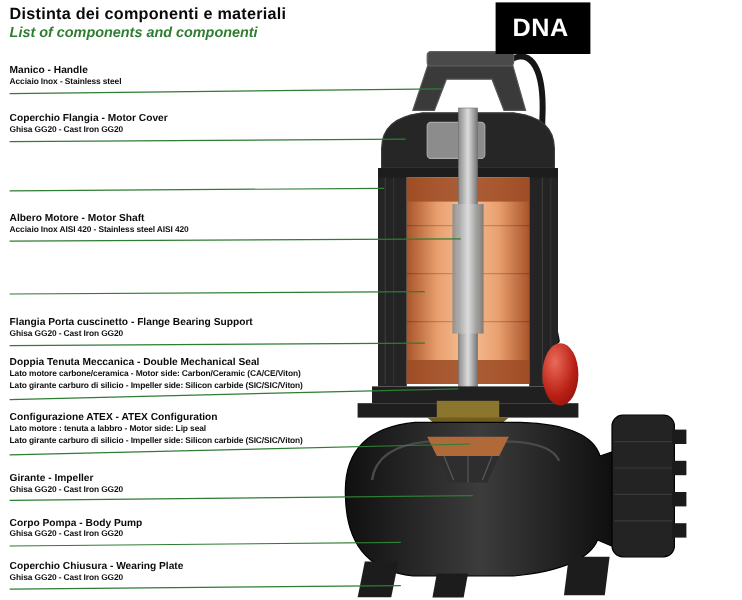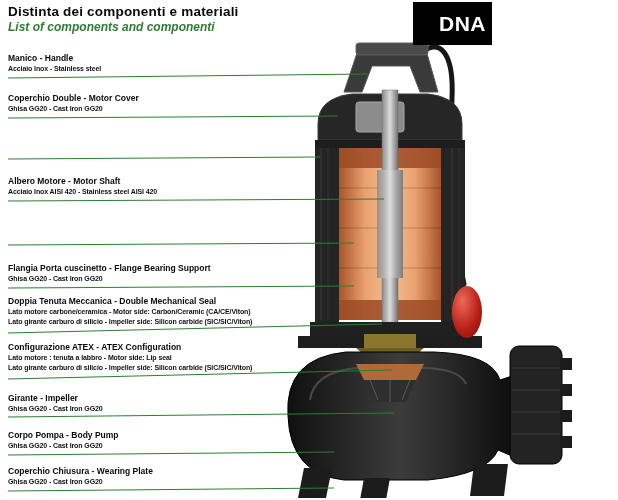--- a/index.html
+++ b/index.html
@@ -6,21 +6,21 @@
   html,body { background:#fff; }
   body { font-family:"Liberation Sans", sans-serif; }
   #page { position:relative; width:618px; height:500px; background:#fff; overflow:hidden; }
 
   .hdr { position:absolute; left:8px; top:4px; z-index:5; }
   .title { font-size:13.5px; font-weight:bold; color:#0a0a0a; letter-spacing:.2px; }
   .subtitle { font-size:12px; font-weight:bold; font-style:italic; color:var(--accent-green,#2e7d32); margin-top:1px; }
 
   .badge { position:absolute; left:413px; top:2px; width:79px; height:43px;
            background:var(--badge-bg,#000); color:var(--badge-text,#fff);
-           font-size:21px; font-weight:bold; line-height:43px; padding-left:26px;
+           font-size:21px; font-weight:bold; line-height:43px; padding-left:14px;
            z-index:6; letter-spacing:.5px; }
 
   .comp { position:absolute; left:8px; width:290px; z-index:4; }
   .comp-name { font-size:8.5px; font-weight:bold; color:#0a0a0a; line-height:11px; white-space:nowrap; }
   .comp-detail { font-size:7px; font-weight:bold; color:#101010; line-height:9.5px; white-space:nowrap; letter-spacing:-.1px; }
   .en { }
 
   svg.overlay { position:absolute; left:0; top:0; z-index:3; }
   .leader { stroke:var(--accent-green,#2e7d32); stroke-width:1; fill:none; }
 
@@ -153,21 +153,21 @@
     <line class="leader" x1="8" y1="455" x2="334" y2="452"></line>
     <line class="leader" x1="8" y1="491" x2="334" y2="488"></line>
   </svg>
 
   <div class="comp" style="top:53px">
     <div class="comp-name"><span class="it">Manico</span> <span class="en">- Handle</span></div>
     <div class="comp-detail"><span class="it">Acciaio Inox</span> <span class="en">- Stainless steel</span></div>
   </div>
 
   <div class="comp" style="top:93px">
-    <div class="comp-name"><span class="it">Coperchio Double</span> <span class="en">- Motor Cover</span></div>
+    <div class="comp-name"><span class="it">Coperchio Flangia</span> <span class="en">- Motor Cover</span></div>
     <div class="comp-detail"><span class="it">Ghisa GG20</span> <span class="en">- Cast Iron GG20</span></div>
   </div>
 
 
   <div class="comp" style="top:176px">
     <div class="comp-name"><span class="it">Albero Motore</span> <span class="en">- Motor Shaft</span></div>
     <div class="comp-detail"><span class="it">Acciaio Inox AISI 420</span> <span class="en">- Stainless steel AISI 420</span></div>
   </div>
 
 

